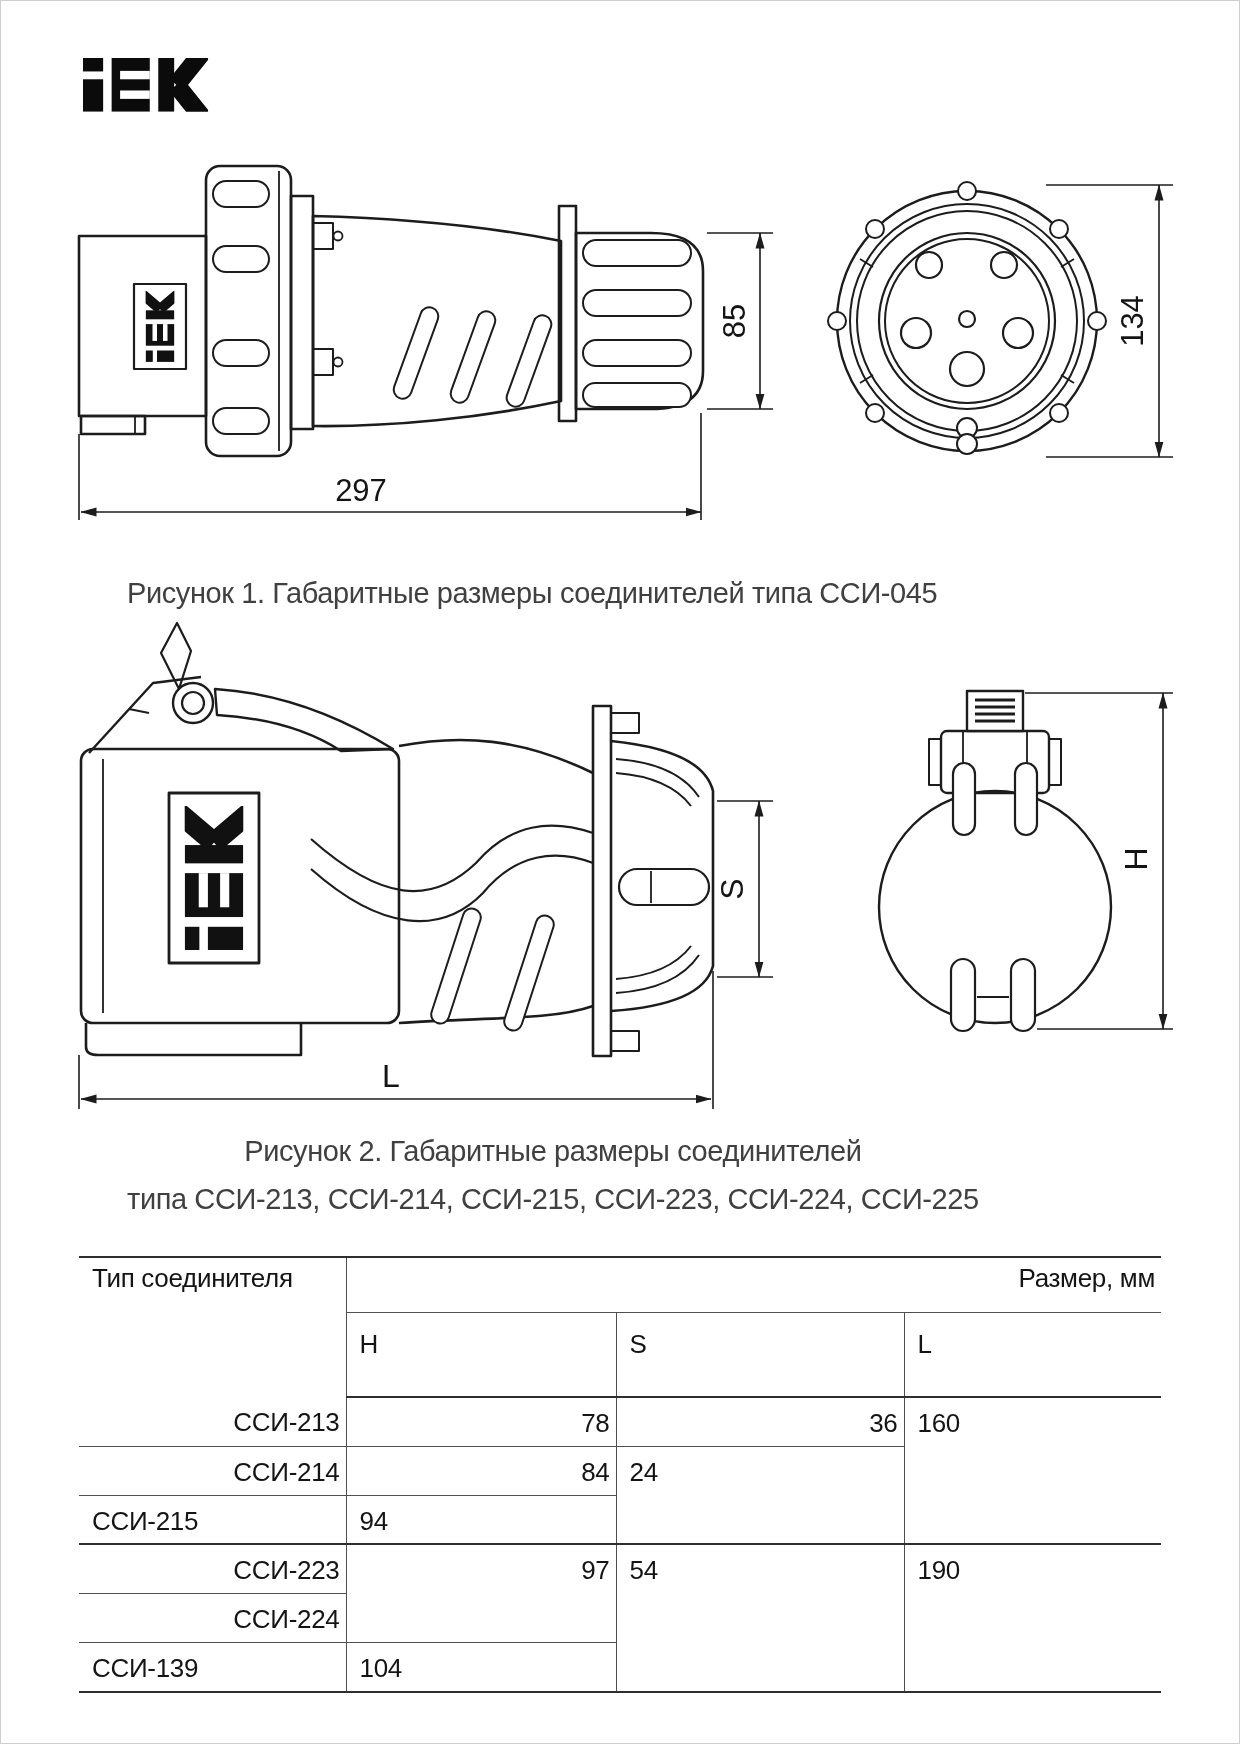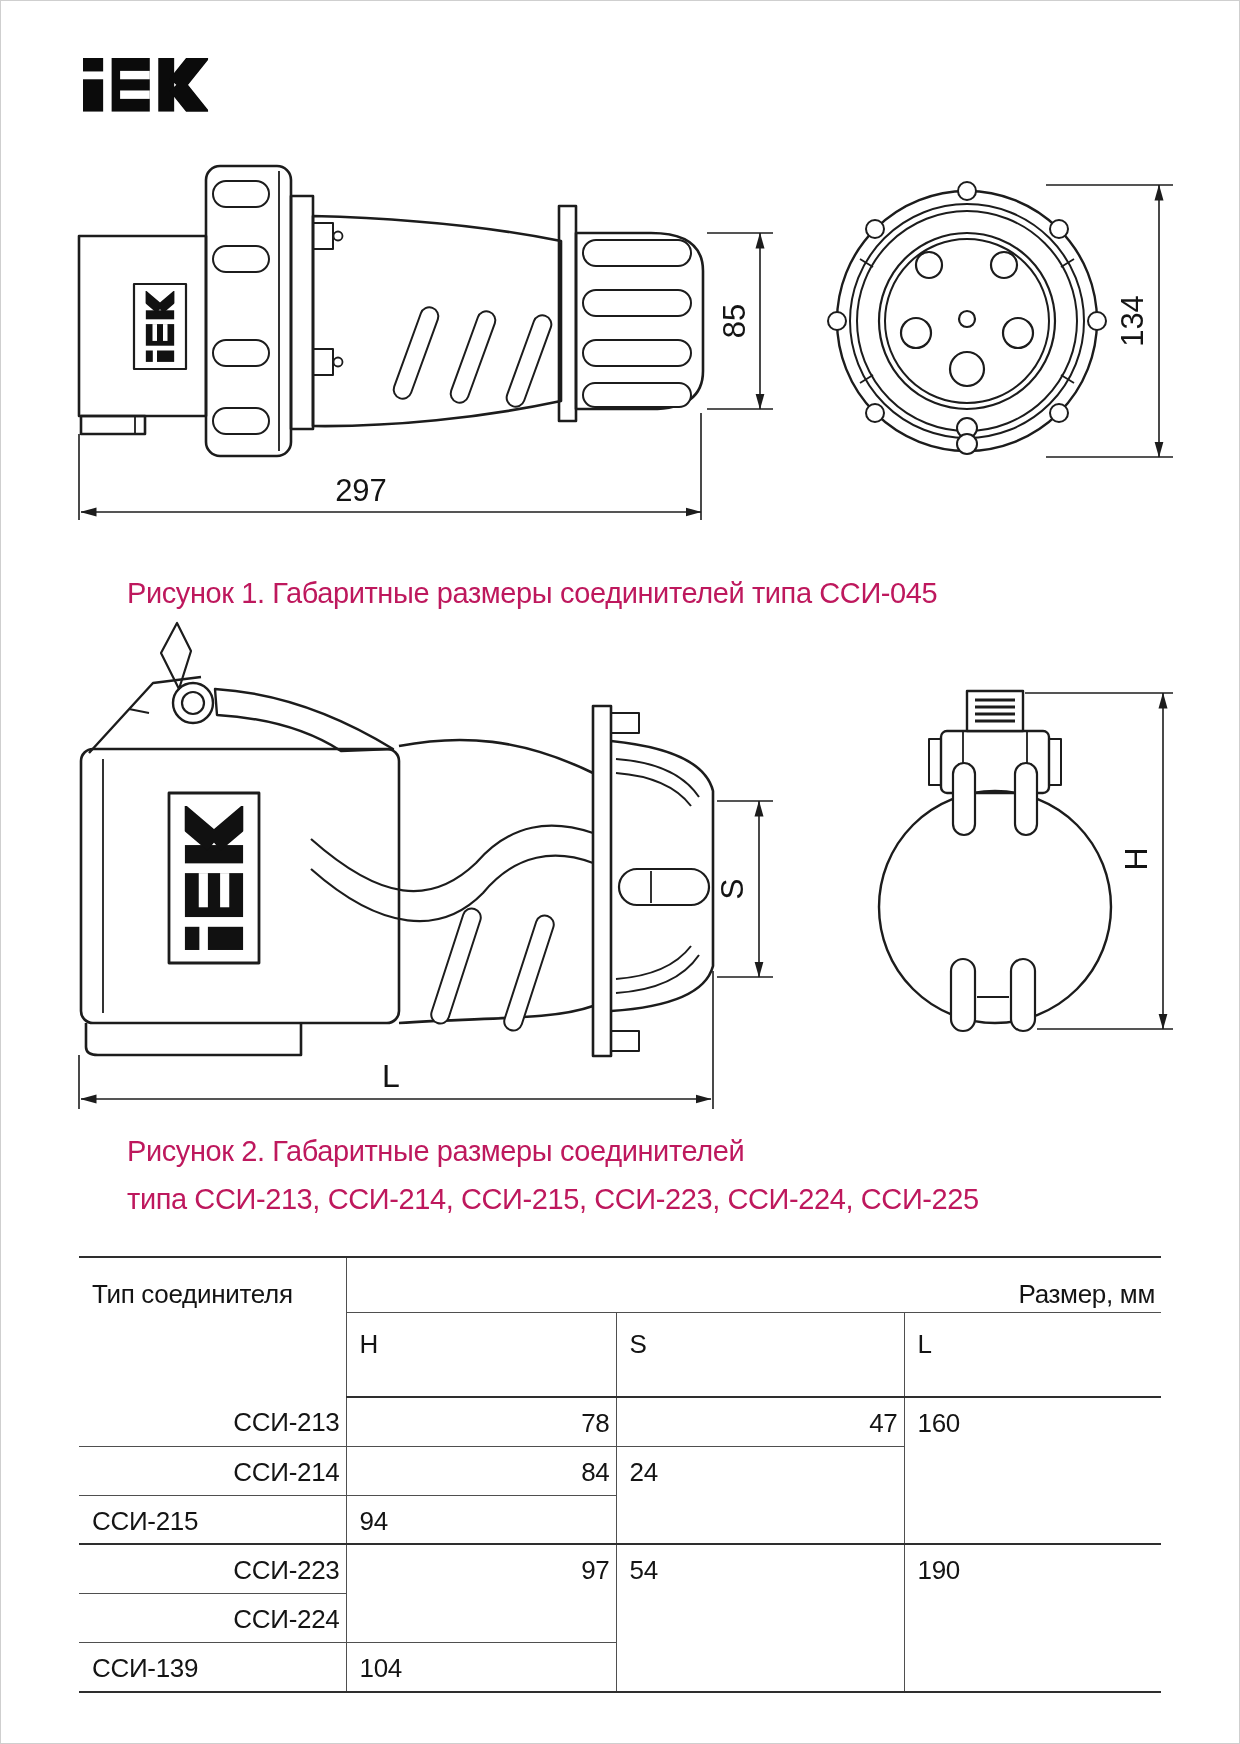--- a/index.html
+++ b/index.html
@@ -3,33 +3,33 @@
 <meta charset="utf-8">
 <style>
   html,body{margin:0;padding:0;background:#fff;}
   #page{
     position:relative;width:1240px;height:1744px;background:#ffffff;
     font-family:"Liberation Sans",sans-serif;color:#141414;overflow:hidden;
     box-sizing:border-box;border:1px solid #cfcfcf;
   }
   .abs{position:absolute;}
   .caption{
-    font-size:29px;letter-spacing:-0.4px;color:#be185d;line-height:48px;white-space:nowrap;
+    font-size:29px;letter-spacing:-0.4px;color:#404040;line-height:48px;white-space:nowrap;text-align:center;
   }
   svg{display:block;}
   
   table.dim-table{
     position:absolute;left:78px;top:1255px;width:1082px;
     border-collapse:collapse;table-layout:fixed;
     font-size:26px;letter-spacing:-0.3px;color:#141414;
   }
   table.dim-table td{
     vertical-align:top;padding:11px 6px 0 13px;line-height:1.15;
   }
-  tr.h1 td{padding-top:22px;}
+  tr.h1 td{padding-top:6px;}
   tr.h2 td{padding-top:17px;}
   td.br{border-right:1.6px solid #4f4f4f;}
   td.bb{border-bottom:1.6px solid #4f4f4f;text-align:right;}
   td.bbt{border-bottom:2.6px solid #2e2e2e;}
   td.bt{border-top:2.6px solid #2e2e2e;}
 </style>
 </head>
 <body>
 
 <div id="page">
@@ -287,21 +287,21 @@
       <td class="bt bb" colspan="3">Размер, мм</td>
     </tr>
     <tr class="h2" style="height:85px">
       <td class="bbt br">H</td>
       <td class="bbt br">S</td>
       <td class="bbt">L</td>
     </tr>
     <tr style="height:49px">
       <td class="bb br">ССИ-213</td>
       <td class="bb br">78</td>
-      <td class="bb br">47</td>
+      <td class="bb br">36</td>
       <td class="bbt" rowspan="3">160</td>
     </tr>
     <tr style="height:49px">
       <td class="bb br">ССИ-214</td>
       <td class="bb br">84</td>
       <td class="bbt br" rowspan="2">24</td>
     </tr>
     <tr style="height:49px">
       <td class="bbt br">ССИ-215</td>
       <td class="bbt br">94</td>

